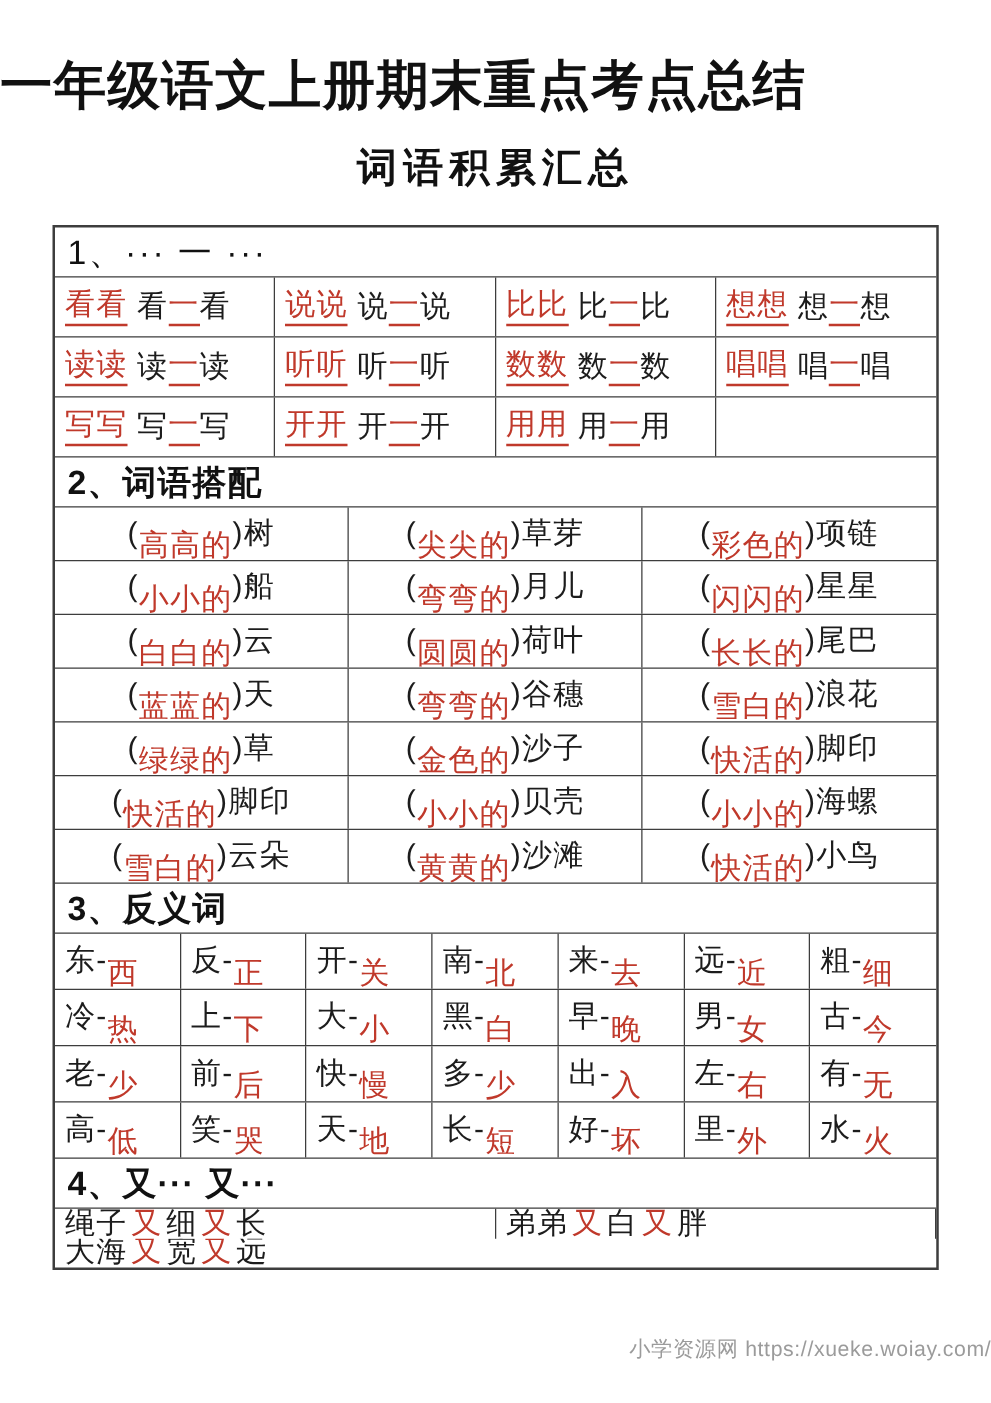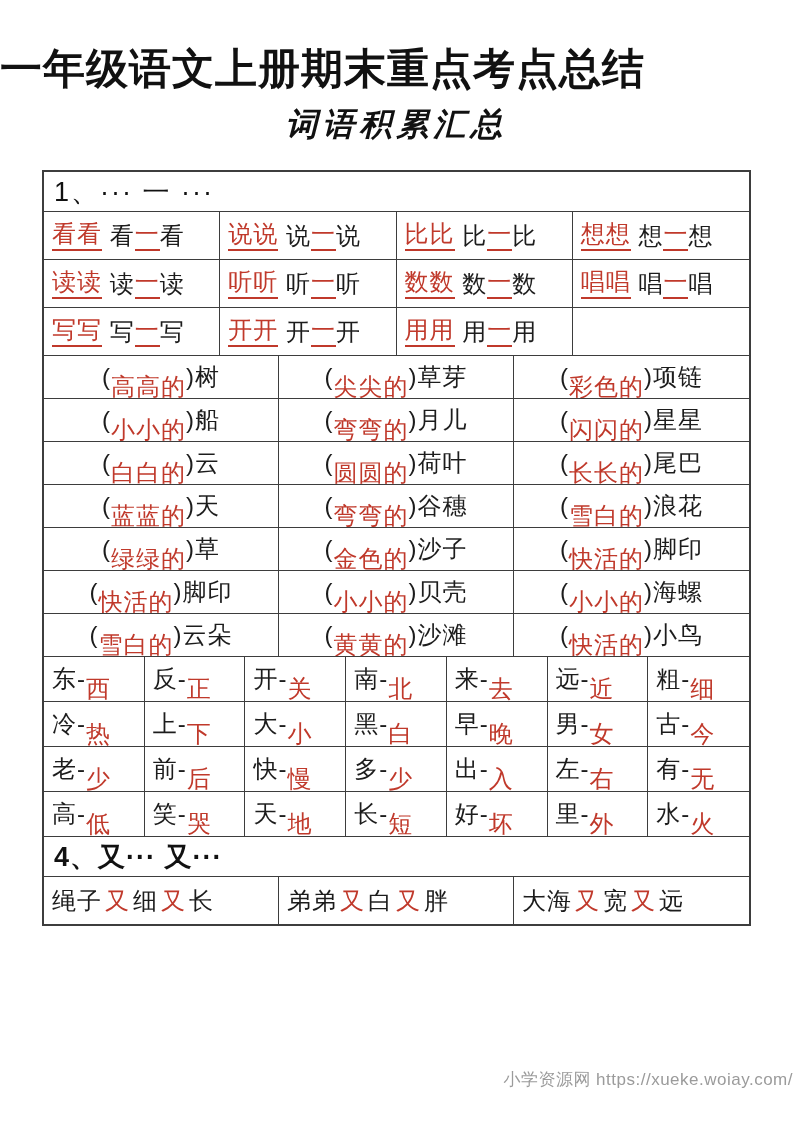--- a/index.html
+++ b/index.html
@@ -13,29 +13,28 @@
     margin:46px 0 0 0;
     text-align:left;
     font-family:"Liberation Serif", serif;
     font-weight:bold;
     font-size:42px;
     line-height:1.12;
     letter-spacing:1px;
     color:#111;
   }
   .page-subtitle{
-    margin:14px 0 0 0;
+    margin:24px 0 0 0;
     text-align:center;
     font-family:"Liberation Serif", serif;
     font-weight:bold;
     font-size:32px;
     line-height:1.1;
     letter-spacing:5px;
     color:#111;
-    font-style:italic;
   }
   .tbl{
     box-sizing:border-box;
     width:709px;
     margin:28px auto 0 auto;
     border:2px solid var(--border,#3d3d3d);
     background:#fff;
   }
   .sec-heading{
     box-sizing:border-box;
@@ -164,20 +163,21 @@
         <div class="tcell">
           <span class="seg-ru">用用</span>
           <span class="seg-k">&nbsp;用</span>
           <span class="seg-ru">一</span>
           <span class="seg-k">用</span>
         </div>
         <div class="tcell"></div>
       </div>
     </div>
     <div class="sec sec-1">
+      <div class="sec-heading bold">2、词语搭配</div>
       <div class="trow align-center" style="grid-template-columns: repeat(3, 1fr); height: 42px;">
         <div class="tcell">
           <span class="seg-k">(</span>
           <span class="seg-r">高高的</span>
           <span class="seg-k">)</span>
           <span class="seg-k">树</span>
         </div>
         <div class="tcell">
           <span class="seg-k">(</span>
           <span class="seg-r">尖尖的</span>
@@ -306,20 +306,21 @@
         </div>
         <div class="tcell">
           <span class="seg-k">(</span>
           <span class="seg-r">快活的</span>
           <span class="seg-k">)</span>
           <span class="seg-k">小鸟</span>
         </div>
       </div>
     </div>
     <div class="sec sec-2">
+      <div class="sec-heading bold">3、反义词</div>
       <div class="trow align-left" style="grid-template-columns: repeat(7, 1fr); height: 44px;">
         <div class="tcell">
           <span class="seg-k">东</span>
           <span class="seg-k">-</span>
           <span class="seg-r">西</span>
         </div>
         <div class="tcell">
           <span class="seg-k">反</span>
           <span class="seg-k">-</span>
           <span class="seg-r">正</span>
@@ -457,21 +458,21 @@
         </div>
         <div class="tcell">
           <span class="seg-k">水</span>
           <span class="seg-k">-</span>
           <span class="seg-r">火</span>
         </div>
       </div>
     </div>
     <div class="sec sec-3">
       <div class="sec-heading bold">4、又··· 又···</div>
-      <div class="trow align-left" style="grid-template-columns: repeat(3, 1fr); height: 47px;">
+      <div class="trow align-left" style="grid-template-columns: repeat(2, 1fr); height: 47px;">
         <div class="tcell">
           <span class="seg-k">绳子</span>
           <span class="seg-r">又</span>
           <span class="seg-k">细</span>
           <span class="seg-r">又</span>
           <span class="seg-k">长</span>
         </div>
         <div class="tcell">
           <span class="seg-k">弟弟</span>
           <span class="seg-r">又</span>

